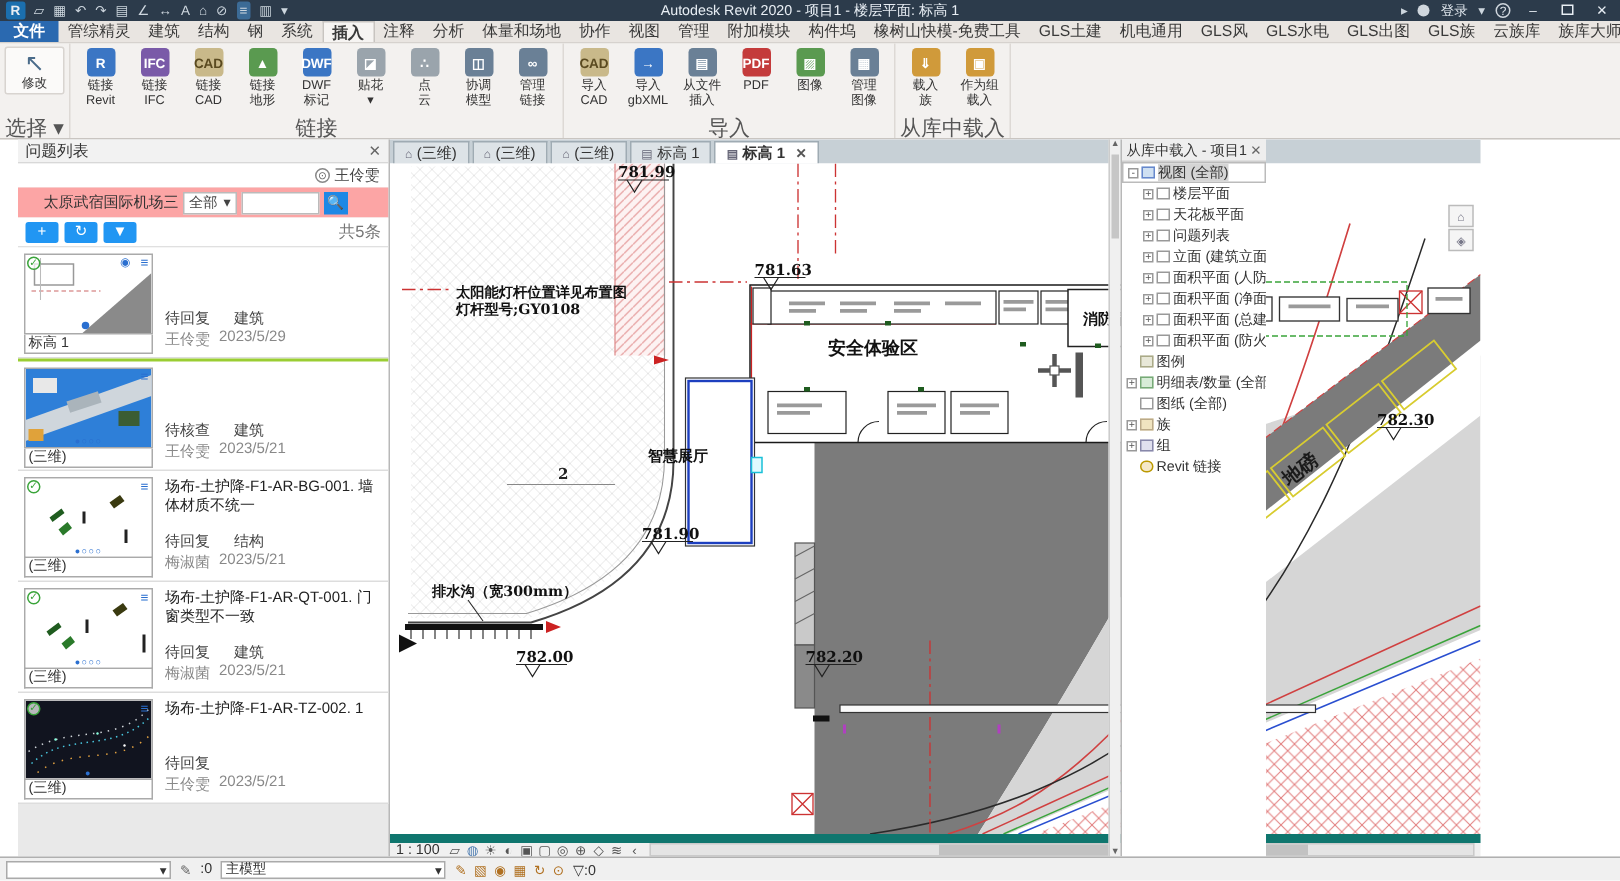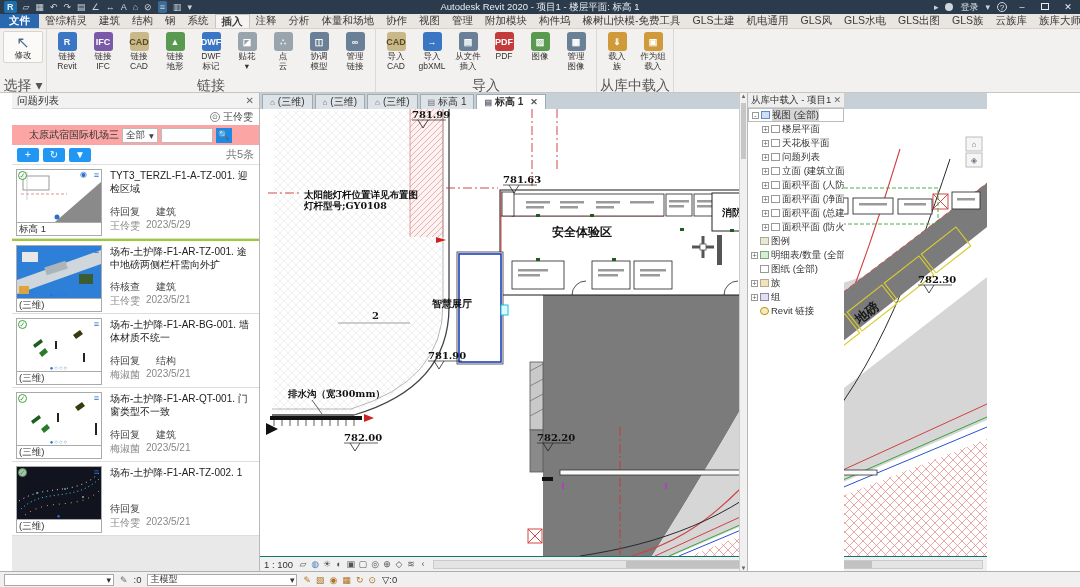--- a/index.html
+++ b/index.html
@@ -64,21 +64,21 @@
   .imeta{margin-top:auto;display:flex;gap:16px;color:#444}
   .iauth{color:#888;display:flex;gap:6px;padding-bottom:1px}
   
   #draw{position:absolute;left:248px;top:0;width:727px;height:478px;background:#fff}
   #dtabs{position:absolute;left:0;top:0;width:727px;height:16px;background:#c7d0d6;display:flex;align-items:flex-end;gap:2px;padding:1px 2px 0 2px}
   .dtab{height:15px;background:#dde3e7;border:1px solid #9fabb3;border-bottom:none;font-size:10px;color:#333;display:flex;align-items:center;gap:3px;padding:0 7px;white-space:nowrap}
   .dtab .tico{font-size:8px;color:#667}
   .dtab.active{background:#fff;font-weight:bold}
   .dtab .x{color:#555;font-size:9px;margin-left:4px}
   #canvas{position:absolute;left:0;top:16px;width:727px;height:447px;background:#fff}
-  #viewbar{position:absolute;left:0;bottom:0;width:727px;height:15px;background:#f0f0f0;border-top:1px solid #0f766e;display:flex;align-items:center;padding:0 4px;gap:4px;font-size:9.5px;color:#333}
+  #viewbar{position:absolute;left:0;bottom:0;width:727px;height:15px;background:#f0f0f0;border-top:6px solid #0f766e;display:flex;align-items:center;padding:0 4px;gap:4px;font-size:9.5px;color:#333}
   .vcico{font-size:9px;color:#555;width:12px;text-align:center}
   .vcico[data-name="visual-style-icon"]{color:#4a7ab0}
   .hscroll{flex:1;height:9px;background:#e4e4e4;border:1px solid #cacaca;position:relative}
   .hthumb{position:absolute;left:35%;width:45%;top:0;height:7px;background:#c2c2c2}
   
   #vscroll{position:absolute;left:727px;top:0;width:8px;height:478px;background:#f0f0f0;border-left:1px solid #ccc;font-size:6px;color:#666;text-align:center}
   #vscroll .vthumb{position:absolute;left:1px;top:10px;width:5px;height:56px;background:#c6c6c6}
   
   #browser{position:absolute;left:735px;top:0;width:97px;height:478px;background:#fff;border-left:1px solid #b8b8b8;overflow:hidden}
   .bhead{height:15px;background:#eee;border-bottom:1px solid #d0d0d0;font-size:9.5px;color:#333;display:flex;align-items:center;padding:0 3px;white-space:nowrap}
@@ -321,21 +321,20 @@
             <circle cx="40" cy="47" r="2.5" fill="#2a6fd0"></circle>
           </svg>
           <span class="chk" data-name="issue-status-check-icon">✓</span>
           <span class="pin" data-name="thumbnail-pin-icon">◉</span>
           <span class="ham" data-name="thumbnail-menu-icon">≡</span>
           <span class="dots" data-name="thumbnail-pager-dots"></span>
         </div>
         <div class="ivlabel" data-name="issue-view-label">标高 1</div>
       </div>
       <div class="ibody">
-        <div class="ititle" data-name="issue-title">TYT3_TERZL-F1-A-TZ-001. 迎检区域</div>
         <div class="imeta">
             <span data-name="issue-status">待回复</span>
             <span data-name="issue-discipline">建筑</span>
           </div>
         <div class="iauth">
             <span data-name="issue-author">王伶雯</span>
             <span data-name="issue-date">2023/5/29</span>
           </div>
       </div>
     </div>
@@ -350,21 +349,20 @@
             <rect x="28" y="18" width="22" height="8" fill="#aab4bb" transform="rotate(-18 39 22)"></rect>
             <rect x="62" y="28" width="14" height="10" fill="#3b5d33"></rect>
             <rect x="2" y="40" width="10" height="8" fill="#e0a23a"></rect>
           </svg>
           <span class="ham" data-name="thumbnail-menu-icon">≡</span>
           <span class="dots" data-name="thumbnail-pager-dots">●○○○</span>
         </div>
         <div class="ivlabel" data-name="issue-view-label">(三维)</div>
       </div>
       <div class="ibody">
-        <div class="ititle" data-name="issue-title">场布-土护降-F1-AR-TZ-001. 途中地磅两侧栏杆需向外扩</div>
         <div class="imeta">
             <span data-name="issue-status">待核查</span>
             <span data-name="issue-discipline">建筑</span>
           </div>
         <div class="iauth">
             <span data-name="issue-author">王伶雯</span>
             <span data-name="issue-date">2023/5/21</span>
           </div>
       </div>
     </div>

